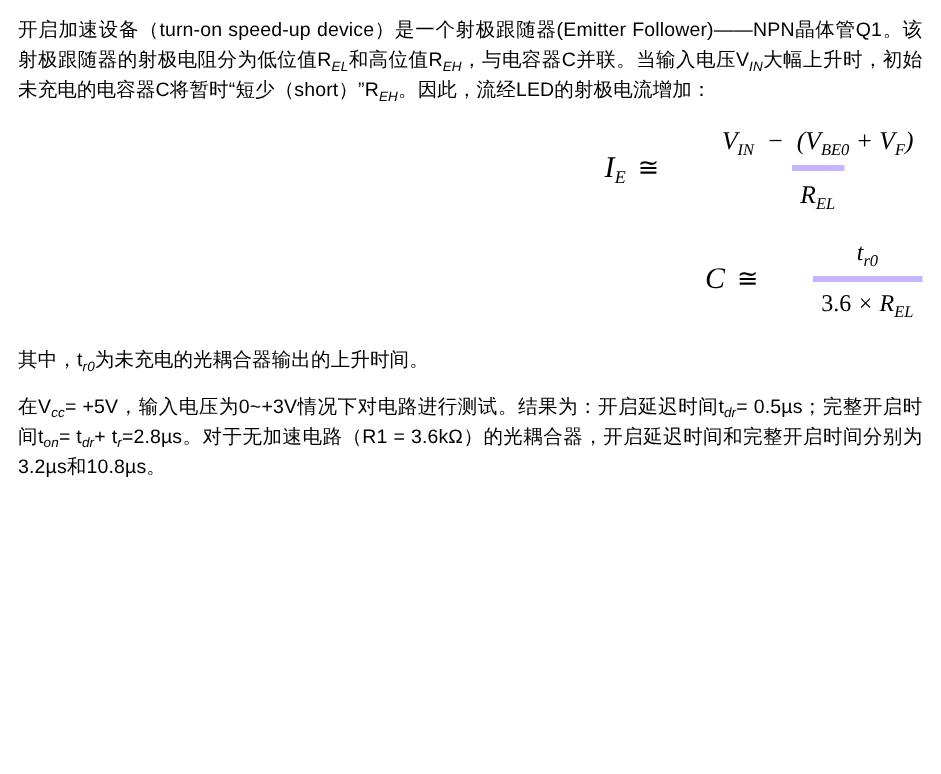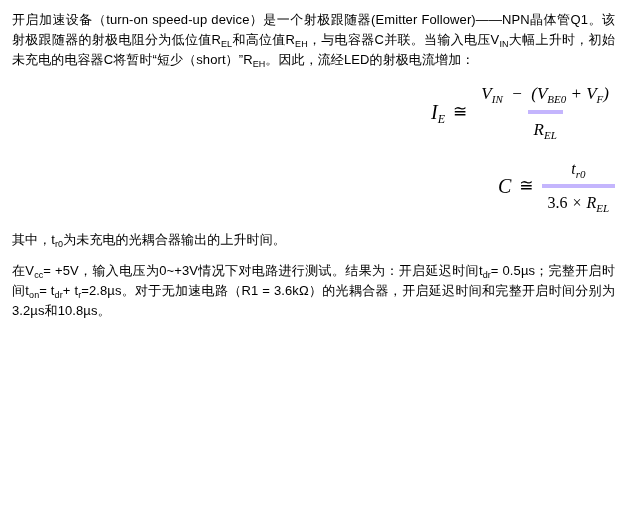--- a/index.html
+++ b/index.html
@@ -24,20 +24,21 @@
   p.para {
     margin: 0 0 11px 0;
     text-align: justify;
     letter-spacing: 0.1px;
   }
   sub {
     font-size: 9px;
     vertical-align: baseline;
     position: relative;
     top: 3px;
+    font-style: italic;
   }
   .formula {
     margin: 6px 0 14px 0;
     padding-left: 26px;
     font-family: "Liberation Serif", serif;
     font-style: italic;
     display: flex;
     align-items: center;
     justify-content: flex-end;
   }
@@ -56,20 +57,21 @@
     font-size: 17px;
     font-style: normal;
     margin-right: 8px;
   }
   .frac {
     display: inline-flex;
     flex-direction: column;
     align-items: center;
     vertical-align: middle;
     font-family: "Liberation Serif", serif;
+    margin-left: 28px;
   }
   .frac .num {
     font-size: 17px;
     padding: 0 6px 2px 6px;
     white-space: nowrap;
   }
   .frac .den {
     font-size: 17px;
     padding: 3px 6px 0 6px;
     border-top: 4px solid #c4b5fd;

